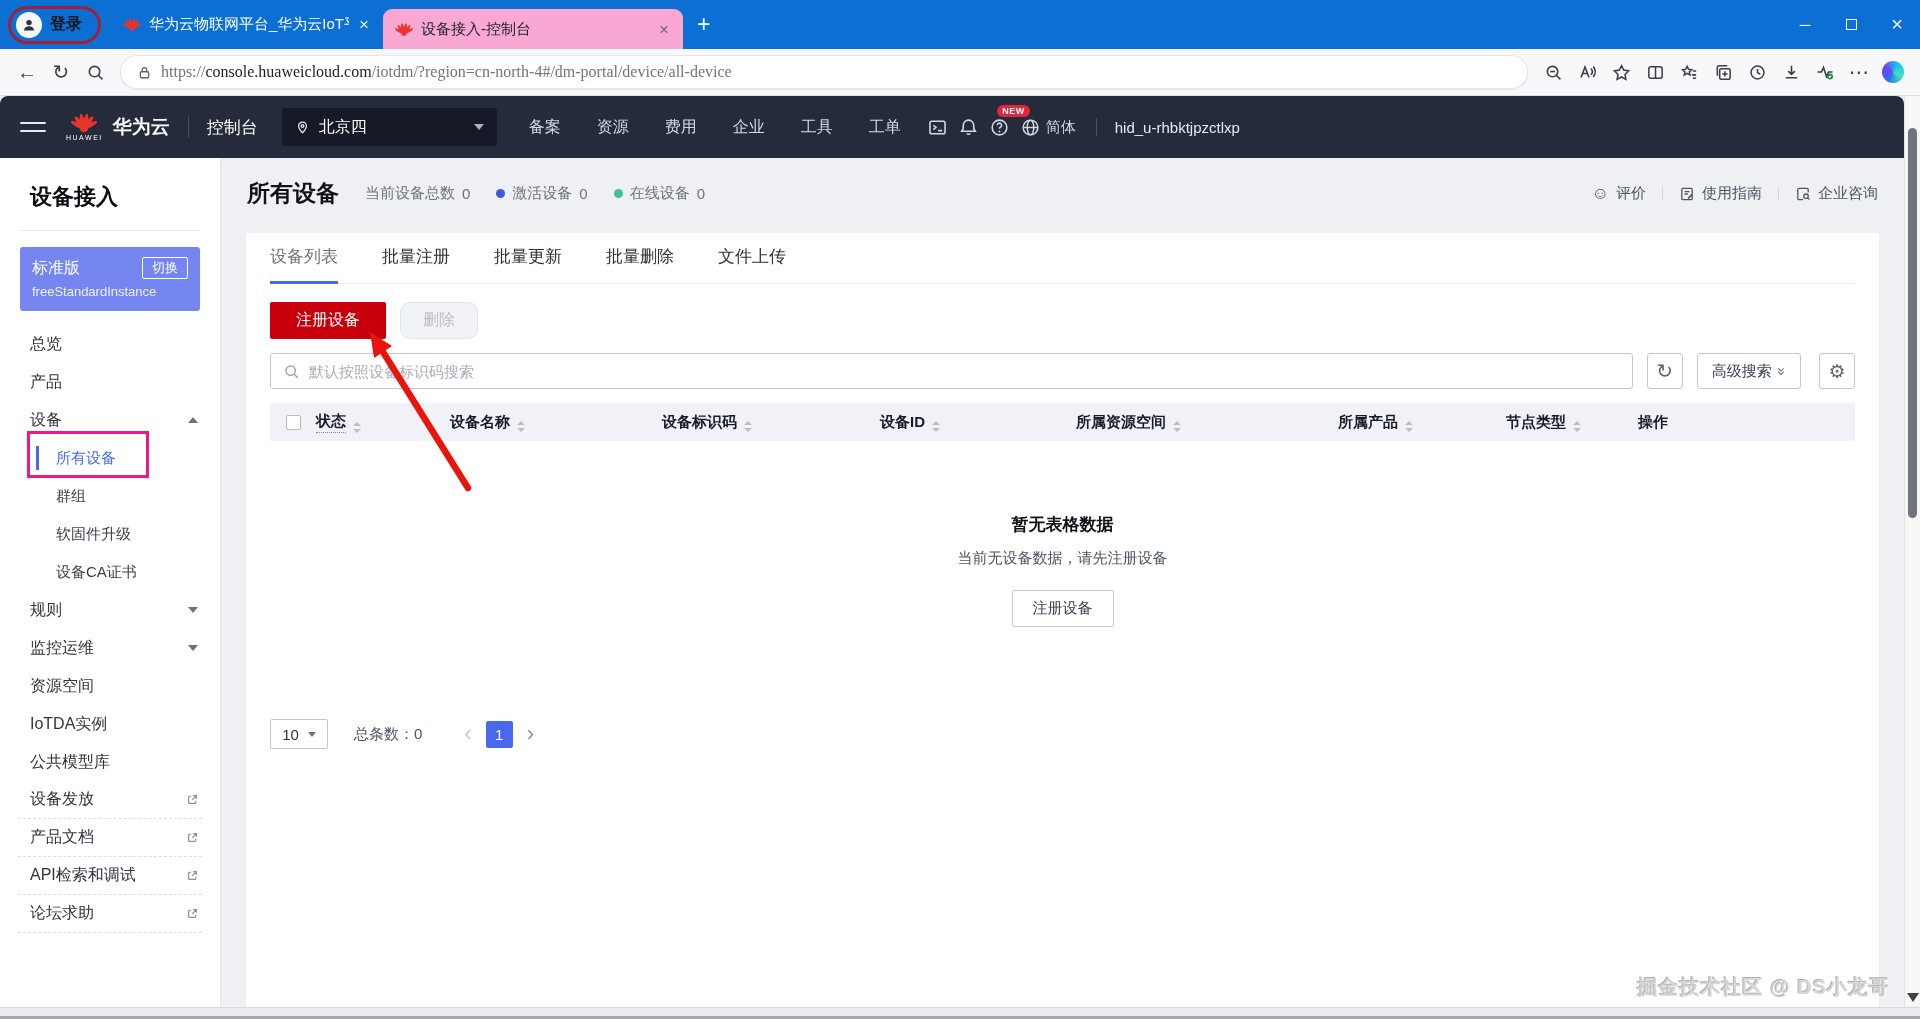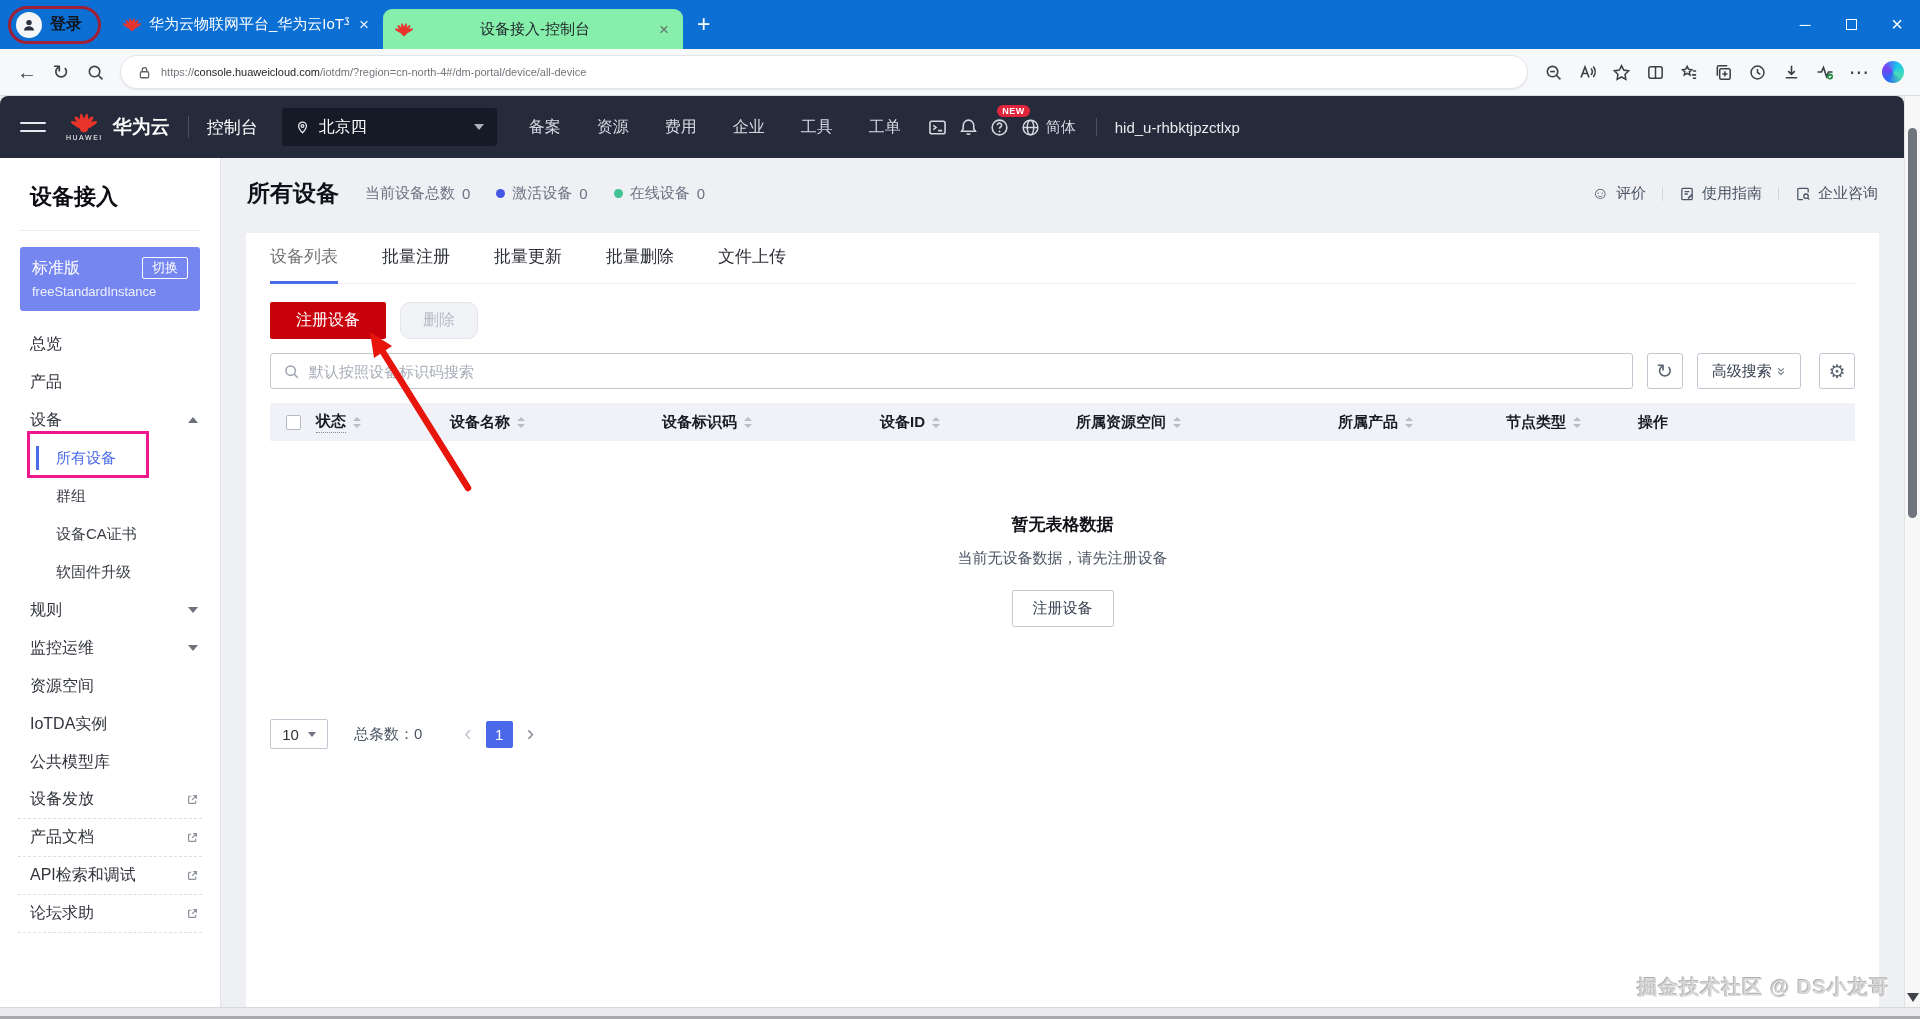--- a/index.html
+++ b/index.html
@@ -11,41 +11,41 @@
   
   .titlebar { position:absolute; top:0; left:0; right:0; height:49px; background:#0b6fd4;
     display:flex; align-items:center; }
   .profile-pill { display:flex; align-items:center; gap:8px; margin:0 10px 0 8px;
     padding:3px 16px 3px 5px; border:3px solid #a02038; border-radius:20px; cursor:pointer; }
   .profile-avatar { width:26px; height:26px; background:#f4f6f8; border-radius:50%;
     display:flex; align-items:center; justify-content:center; }
   .profile-label { font-size:16px; font-weight:bold; color:#10151c; }
   .tab { display:flex; align-items:center; gap:8px; padding:0 12px; height:40px; width:272px; }
   .tab.inactive { color:#ffffff; font-size:15px; }
-  .tab.active { background:#86efac; color:#1f2328; font-size:15px;
-    border-radius:9px 9px 0 0; margin-top:9px; height:40px; width:300px;text-align:center; }
+  .tab.active { background:#f9a8d4; color:#1f2328; font-size:15px;
+    border-radius:9px 9px 0 0; margin-top:9px; height:40px; width:300px; }
   .tab-title { flex:1; white-space:nowrap; overflow:hidden; }
   .tab-close { font-size:17px; line-height:1; opacity:.9; cursor:pointer; padding:0 2px; }
   .tab.inactive .tab-close { color:#fff; }
   .tab.active .tab-close { color:#5f6368; }
   .newtab { color:#fff; font-size:23px; margin-left:14px; cursor:pointer; }
   .win-controls { margin-left:auto; display:flex; height:49px; }
   .win-btn { width:46px; display:flex; align-items:center; justify-content:center; color:#fff;
     font-size:15px; cursor:pointer; }
   .max-box { width:11px; height:11px; border:1.6px solid #fff; }
 
   
   .toolbar { position:absolute; top:49px; left:0; right:0; height:47px; background:#f7f8fa;
     border-bottom:1px solid #dcdee1; display:flex; align-items:center; padding:0 10px; }
   .tb-btn { width:34px; height:34px; display:flex; align-items:center; justify-content:center;
     color:#3c4046; font-size:20px; border-radius:6px; cursor:pointer; flex:0 0 auto; }
   .urlbar { flex:1; height:34px; background:#ffffff; border:1px solid #e4e6ea; border-radius:17px;
     box-shadow:0 1px 2px rgba(0,0,0,.08); display:flex; align-items:center; gap:9px;
     padding:0 16px; margin:0 8px; overflow:hidden; }
-  .url-text { font-size:11px; white-space:nowrap; overflow:hidden; }
+  .url-text { font-size:16px; white-space:nowrap; overflow:hidden;font-family:Liberation Serif, serif; }
   .url-dim { color:#70757c; } .url-host { color:#1b1e23; }
   .tb-right { display:flex; align-items:center; }
   .copilot { width:22px; height:22px; border-radius:50%;
     background:conic-gradient(from 210deg,#2a6df4,#7a3ff2,#18c3f0,#49e0b3,#2a6df4); }
 
   
   .hw-nav { position:absolute; top:96px; left:0; width:1904px; height:62px; background:#252b3a;
     border-radius:8px 8px 0 0; display:flex; align-items:center; padding:0 20px; color:#fff; }
   .hamburger { width:26px; cursor:pointer; margin-right:20px; }
   .hamburger span { display:block; height:2px; background:#e7e9ee; margin:6px 0; border-radius:1px; }
@@ -126,21 +126,21 @@
   .sq-btn { width:36px; height:36px; border:1px solid #c3c7d2; border-radius:3px; background:#fff;
     display:flex; align-items:center; justify-content:center; color:#5f6673; font-size:20px;
     cursor:pointer; margin-left:14px; }
   .adv-btn { margin-left:14px; height:36px; padding:0 14px; border:1px solid #c3c7d2; border-radius:3px;
     background:#fff; font-size:15px; color:#374151; display:flex; align-items:center; gap:6px; cursor:pointer; }
   .dbl-chev { display:inline-block; transform:rotate(90deg); color:#6b7280; font-size:15px; }
   .gear { font-size:19px; margin-left:18px; }
 
   .thead { margin-top:14px; display:flex; align-items:center; background:#f0f2f8; height:38px;
     font-size:15px; font-weight:bold; color:#181c24; }
-  .th { display:flex; align-items:center; cursor:pointer; }
+  .th { display:flex; align-items:flex-end; cursor:pointer; }
   .col-check { width:46px; display:flex; justify-content:center; }
   .checkbox { width:15px; height:15px; border:1px solid #b6bac4; border-radius:2px; background:#fff; cursor:pointer; }
   .w1{width:134px;} .w2{width:212px;} .w3{width:218px;} .w4{width:196px;}
   .w5{width:262px;} .w6{width:168px;} .w7{width:132px;} .w8{flex:1;}
   .dotted-u { border-bottom:1px dotted #858a94; padding-bottom:1px; }
   .sort { display:inline-flex; flex-direction:column; gap:3px; margin-left:7px; }
   .sort i { width:0; height:0; border-left:4px solid transparent; border-right:4px solid transparent; }
   .sort .up { border-bottom:4px solid #b9bec9; }
   .sort .dn { border-top:4px solid #b9bec9; }
 
@@ -415,24 +415,24 @@
           <span>设备</span>
           <span class="caret-up"></span>
         </div>
       <div class="sb-sub selected">
           <span>所有设备</span>
         </div>
       <div class="sb-sub">
           <span>群组</span>
         </div>
       <div class="sb-sub">
+          <span>软固件升级</span>
+        </div>
+      <div class="sb-sub">
           <span>设备CA证书</span>
-        </div>
-      <div class="sb-sub">
-          <span>软固件升级</span>
         </div>
       <div class="sb-item">
           <span>规则</span>
           <span class="caret-down"></span>
         </div>
       <div class="sb-item">
           <span>监控运维</span>
           <span class="caret-down"></span>
         </div>
       <div class="sb-item">

